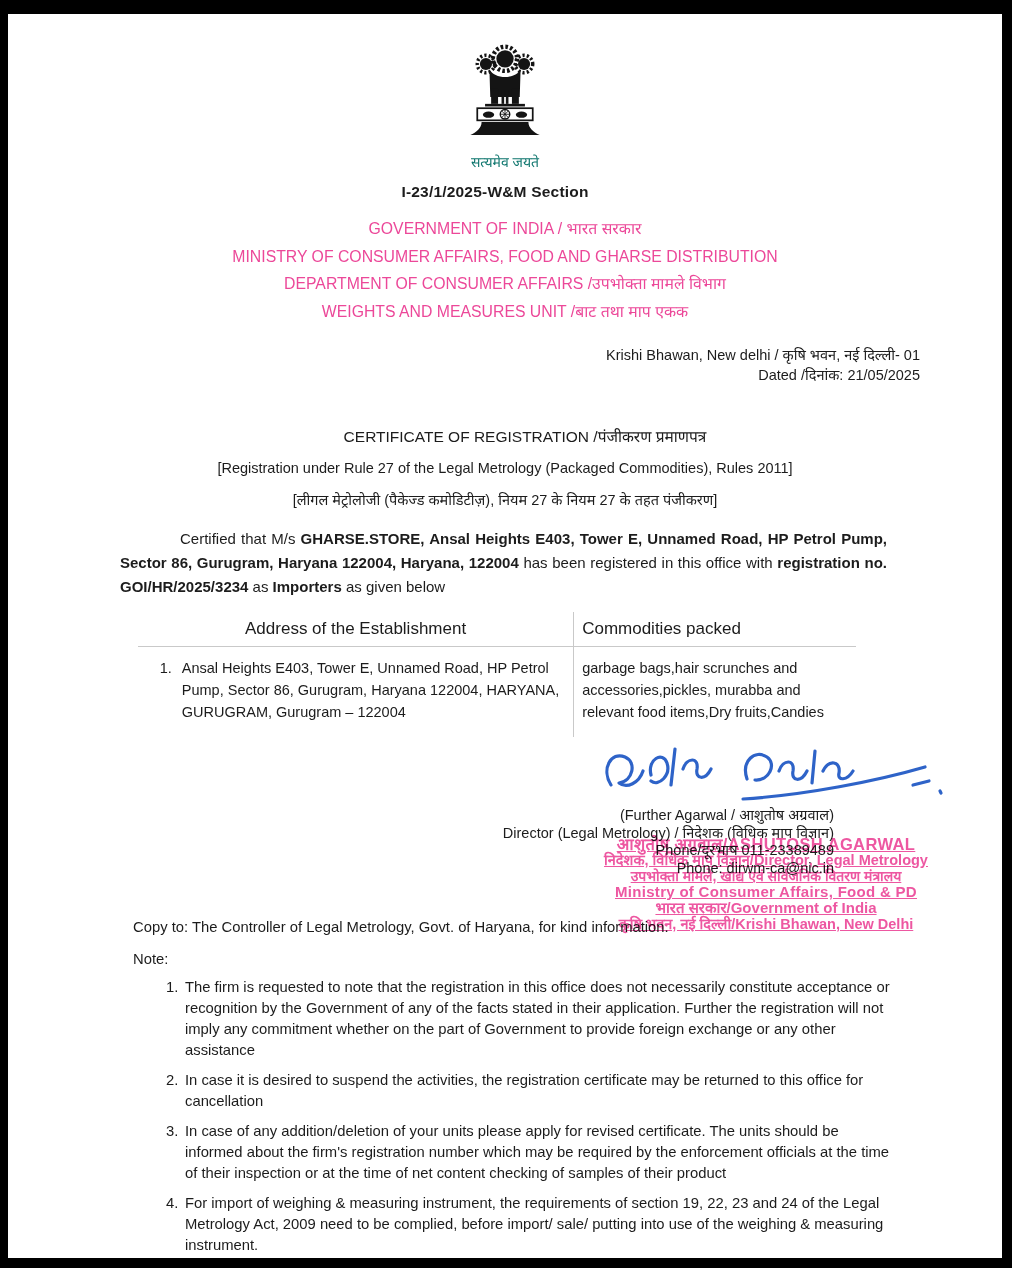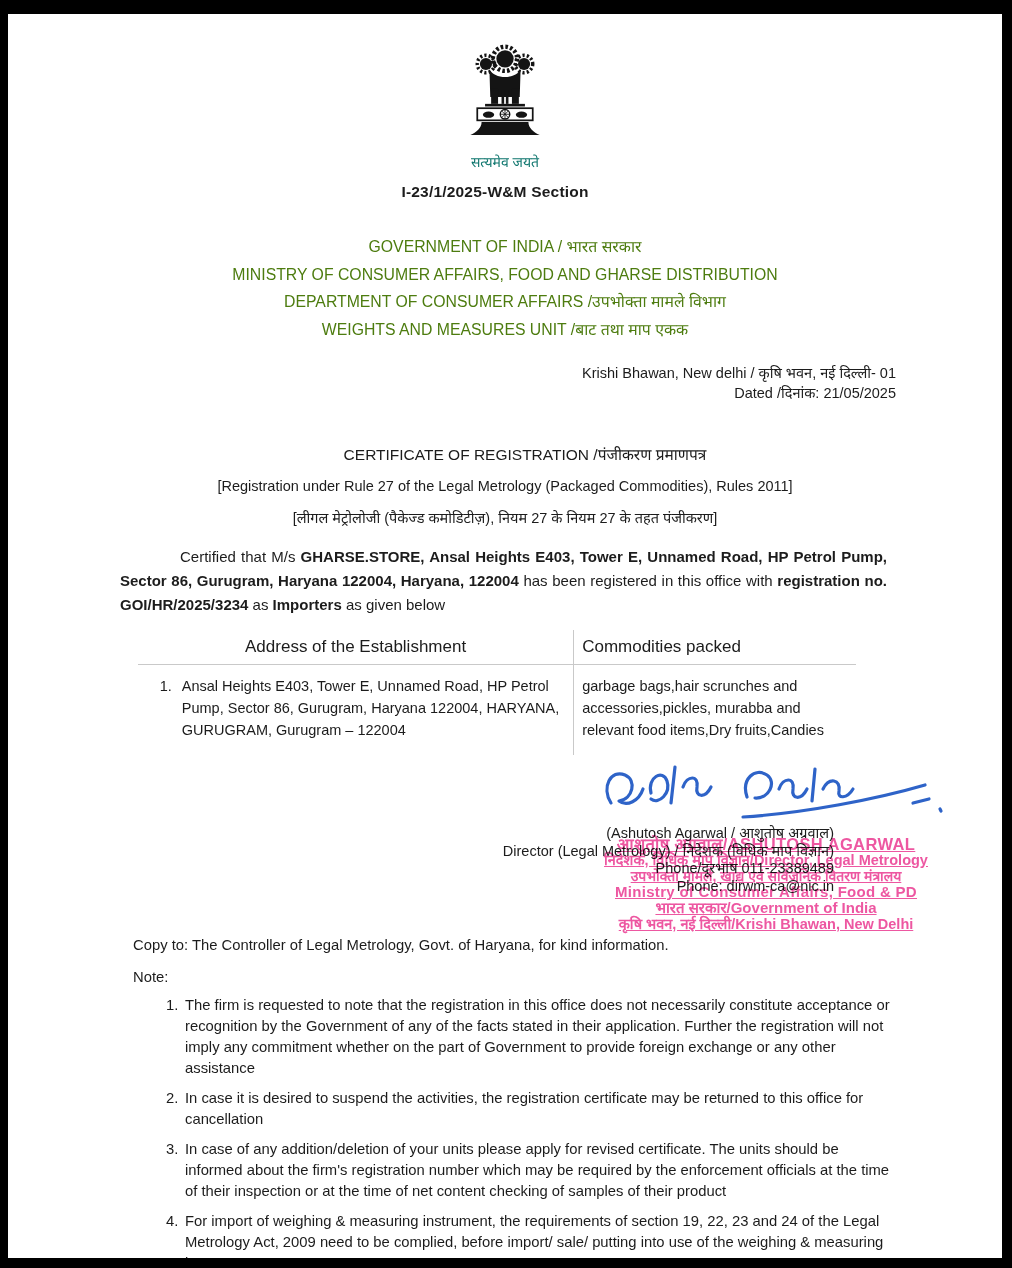--- a/index.html
+++ b/index.html
@@ -14,23 +14,23 @@
   .page{
     position:absolute;
     top:14px;left:8px;right:10px;bottom:10px;
     background:#fff;
     overflow:hidden;
   }
   .center{text-align:center;}
   .emblem-wrap{margin-top:20px;text-align:center;}
   .emblem-caption{font-size:14px;color:#0f766e;margin-top:2px;}
   .file-number{margin-top:12px;text-align:center;font-weight:bold;font-size:15.5px;letter-spacing:.2px;transform:translateX(-10px);}
-  .gov-header{margin-top:32px;line-height:27.5px;font-size:15.8px;color:#4d7c0f;}
+  .gov-header{margin-top:14px;line-height:27.5px;font-size:15.8px;color:#ec4899;}
   .gov-header div{white-space:nowrap;}
-  .addr-block{margin-top:20px;margin-right:106px;text-align:right;font-size:14.5px;line-height:20px;}
+  .addr-block{margin-top:20px;margin-right:82px;text-align:right;font-size:14.5px;line-height:20px;}
   .cert-title{margin-top:40px;font-size:15.5px;margin-left:40px;}
   .cert-sub{margin-top:13px;font-size:14.5px;}
   .certified-para{
     margin:18px 115px 0 112px;
     font-size:15px;line-height:24px;
     text-align:justify;text-indent:60px;
   }
   .certified-para .b{font-weight:bold;}
   table.reg-table{
     margin:13px 0 0 130px;
@@ -164,21 +164,21 @@
         <path d="M152 36 C146 18 160 6 172 14 C182 21 174 38 160 37"></path>
         <path d="M184 28 C188 16 200 16 198 28 C196 38 206 40 212 28"></path>
         <path d="M220 8 L217 40"></path>
         <path d="M228 28 C234 16 246 18 244 30 C242 38 252 38 258 28"></path>
         <path d="M148 56 C210 52 282 38 330 24"></path>
         <path d="M318 42 L334 38"></path>
         <path d="M345 48 L346 50"></path>
       </g>
     </svg>
     <div class="sig-text">
-      <div>(Ashutosh Agarwal / आशुतोष अग्रवाल)</div>
+      <div>(Further Agarwal / आशुतोष अग्रवाल)</div>
       <div>Director (Legal Metrology) / निदेशक (विधिक माप विज्ञान)</div>
       <div>Phone/दूरभाष 011-23389489</div>
       <div>Phone: dirwm-ca@nic.in</div>
     </div>
   </div>
 
   <div class="stamp" style="color:#ec4899;text-decoration:underline;">
     <div class="st0">आशुतोष अग्रवाल/ASHUTOSH AGARWAL</div>
     <div class="st1">निदेशक, विधिक माप विज्ञान/Director, Legal Metrology</div>
     <div class="st2">उपभोक्ता मामले, खाद्य एवं सार्वजनिक वितरण मंत्रालय</div>

